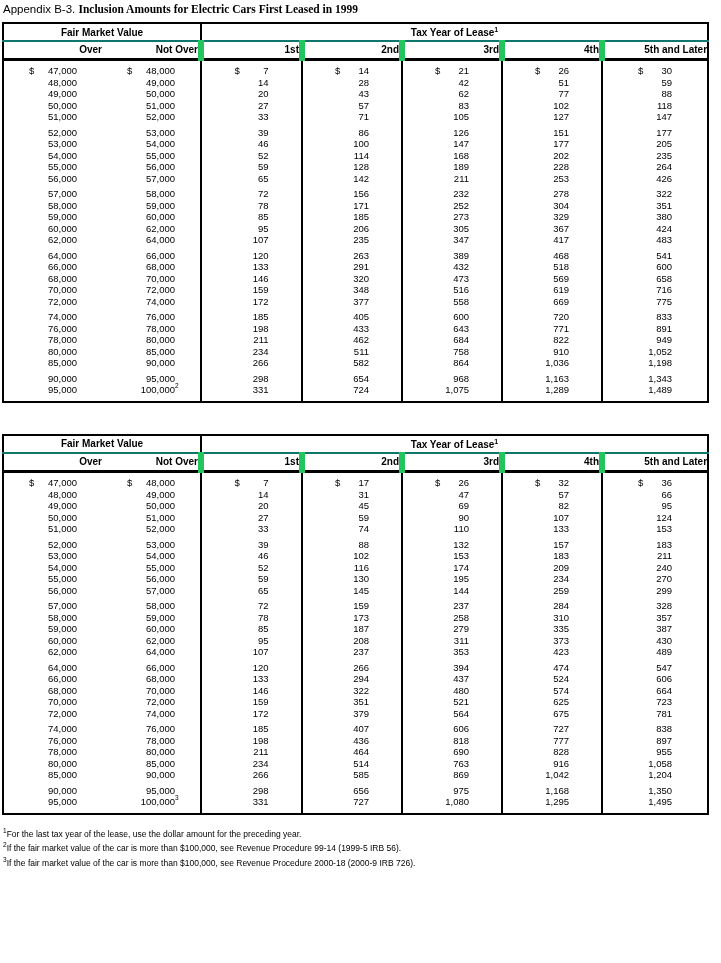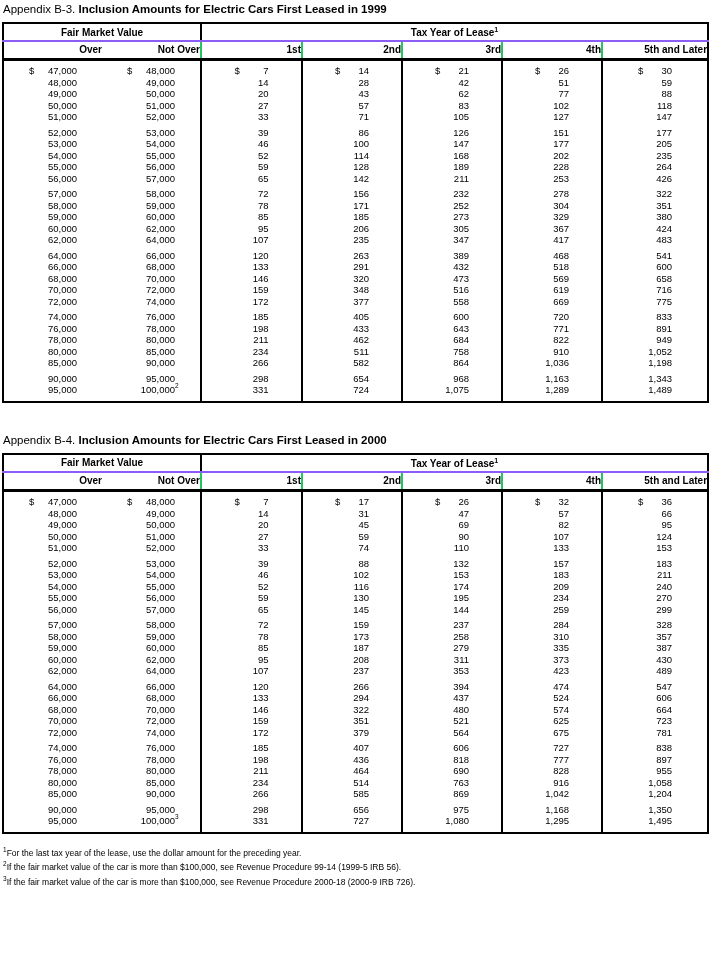--- a/index.html
+++ b/index.html
@@ -5,33 +5,33 @@
   html, body { margin: 0; padding: 0; background: #fff; }
   body {
     width: 721px; height: 963px;
     font-family: "Liberation Sans", sans-serif;
     color: #000;
     -webkit-font-smoothing: none;
   }
   .page { padding: 3px 0 0 2px; }
 
   .title { margin: 0 0 7px 1px; font-size: 11.5px; font-weight: normal; white-space: nowrap; }
-  .title .t-main { font-weight: bold; }
+  .title .t-main { font-weight: bold; font-family: Liberation Serif, serif; }
 
   table.inclusion-table {
     border-collapse: collapse;
     table-layout: fixed;
     width: 705px;
     border: 2px solid #000;
   }
   thead th { font-weight: bold; text-align: center; }
-  thead tr.grp th { font-size: 10px; padding: 2px 0; border-bottom: 2px solid #8b5cf6; }
+  thead tr.grp th { font-size: 10px; padding: 2px 0; border-bottom: 2px solid #0f766e; }
   thead tr.grp th.tax { border-left: 2px solid #000; }
   thead tr.cols th { font-size: 10px; padding: 2px 0 3px; border-bottom: 3px solid #000; text-align: right; }
-  thead tr.cols th:nth-child(n+3) { border-left: 2px solid #22c55e; padding-left: 22px; }
+  thead tr.cols th:nth-child(n+3) { border-left: 6px solid #22c55e; padding-left: 22px; }
   thead sup { font-size: 7px; }
 
   tbody td { padding: 0; font-size: 9.5px; line-height: 11.5px; vertical-align: top; }
   tbody td:nth-child(n+3) { border-left: 2px solid #000; }
   tbody tr.first-row td { padding-top: 4px; }
   tbody tr.group-start td { padding-top: 4px; }
   tbody tr.last-row td { padding-bottom: 5px; }
 
   .num { position: relative; margin: 0 auto; text-align: right; white-space: nowrap; }
   td.c-fmv .num { width: 48px; }
@@ -699,23 +699,20 @@
             </td>
             <td class="c-val">
               <div class="num">1,489</div>
             </td>
           </tr>
         </tbody>
       </table>
   </section>
 
   <section class="appendix">
-    <h2 class="title"><span class="t-prefix">Appendix B-4.</span>
-      <span class="t-main">Inclusion Amounts for Electric Cars First Leased in 2000</span>
-    </h2>
     <table class="inclusion-table">
         <colgroup>
           <col style="width: 99px;">
           <col style="width: 99px;">
           <col style="width: 101px;">
           <col style="width: 100px;">
           <col style="width: 100px;">
           <col style="width: 100px;">
           <col style="width: 106px;">
         </colgroup>

